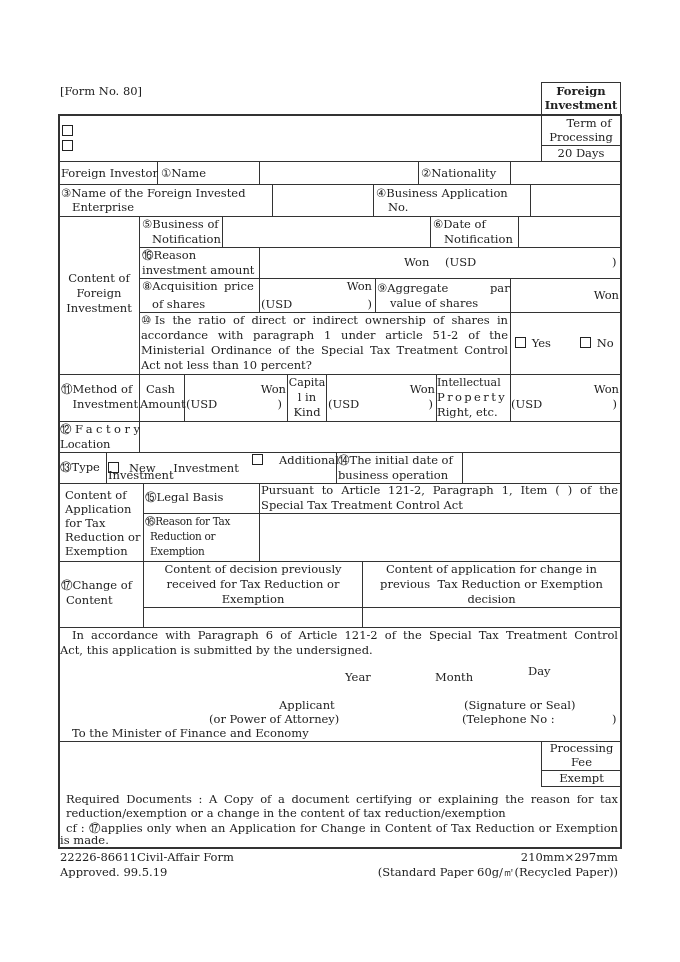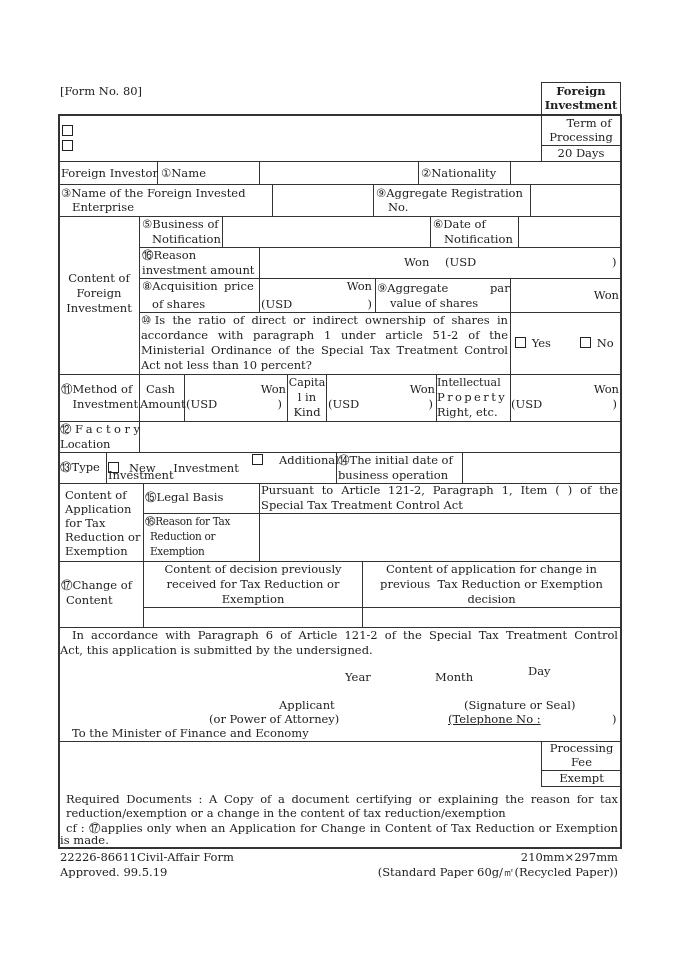--- a/index.html
+++ b/index.html
@@ -56,21 +56,21 @@
 <div class="t" style="left:421px;top:166px;">②Nationality</div>
 <div class="field" style="left:511px;top:162px;width:108px;height:21px;"></div>
 
 <div class="ln-h" style="left:58px;top:184px;width:564px;"></div>
 <div class="ln-v" style="left:272px;top:184px;height:32px;"></div>
 <div class="ln-v" style="left:373px;top:184px;height:32px;"></div>
 <div class="ln-v" style="left:530px;top:184px;height:32px;"></div>
 <div class="t" style="left:61px;top:186px;">③Name of the Foreign Invested</div>
 <div class="t" style="left:72px;top:200px;">Enterprise</div>
 <div class="field" style="left:273px;top:185px;width:99px;height:30px;"></div>
-<div class="t" style="left:376px;top:186px;">⑨Aggregate Registration</div>
+<div class="t" style="left:376px;top:186px;">④Business Application</div>
 <div class="t" style="left:388px;top:200px;">No.</div>
 <div class="field" style="left:531px;top:185px;width:88px;height:30px;"></div>
 
 <div class="ln-h" style="left:58px;top:216px;width:564px;"></div>
 <div class="ln-v" style="left:139px;top:216px;height:158px;"></div>
 <div class="t c" style="left:59px;top:271px;width:80px;">Content of</div>
 <div class="t c" style="left:59px;top:286px;width:80px;">Foreign</div>
 <div class="t c" style="left:59px;top:301px;width:80px;">Investment</div>
 
 <div class="ln-v" style="left:222px;top:216px;height:31px;"></div>
@@ -224,21 +224,21 @@
 <div class="t" style="left:72px;top:628px;width:546px;">
     <span class="just" style="display:block;">In accordance with Paragraph 6 of Article 121-2 of the Special Tax Treatment Control</span>
   </div>
 <div class="t" style="left:60px;top:643px;">Act, this application is submitted by the undersigned.</div>
 <div class="t" style="left:345px;top:670px;">Year</div>
 <div class="t" style="left:435px;top:670px;">Month</div>
 <div class="t" style="left:528px;top:654px;margin-top:10px;">Day</div>
 <div class="t" style="left:279px;top:698px;">Applicant</div>
 <div class="t" style="left:464px;top:698px;">(Signature or Seal)</div>
 <div class="t" style="left:209px;top:712px;">(or Power of Attorney)</div>
-<div class="t" style="left:448px;top:712px;text-decoration:underline;">(Telephone No :</div>
+<div class="t" style="left:462px;top:712px;">(Telephone No :</div>
 <div class="t" style="left:612px;top:712px;">)</div>
 <div class="t" style="left:72px;top:726px;">To the Minister of Finance and Economy</div>
 
 <div class="ln-h" style="left:58px;top:741px;width:564px;"></div>
 <div class="ln-v" style="left:541px;top:741px;height:46px;"></div>
 <div class="ln-h" style="left:541px;top:770px;width:80px;"></div>
 <div class="ln-h" style="left:541px;top:786px;width:80px;"></div>
 <div class="t c" style="left:542px;top:741px;width:79px;">Processing</div>
 <div class="t c" style="left:542px;top:755px;width:79px;">Fee</div>
 <div class="t c" style="left:542px;top:771px;width:79px;">Exempt</div>

